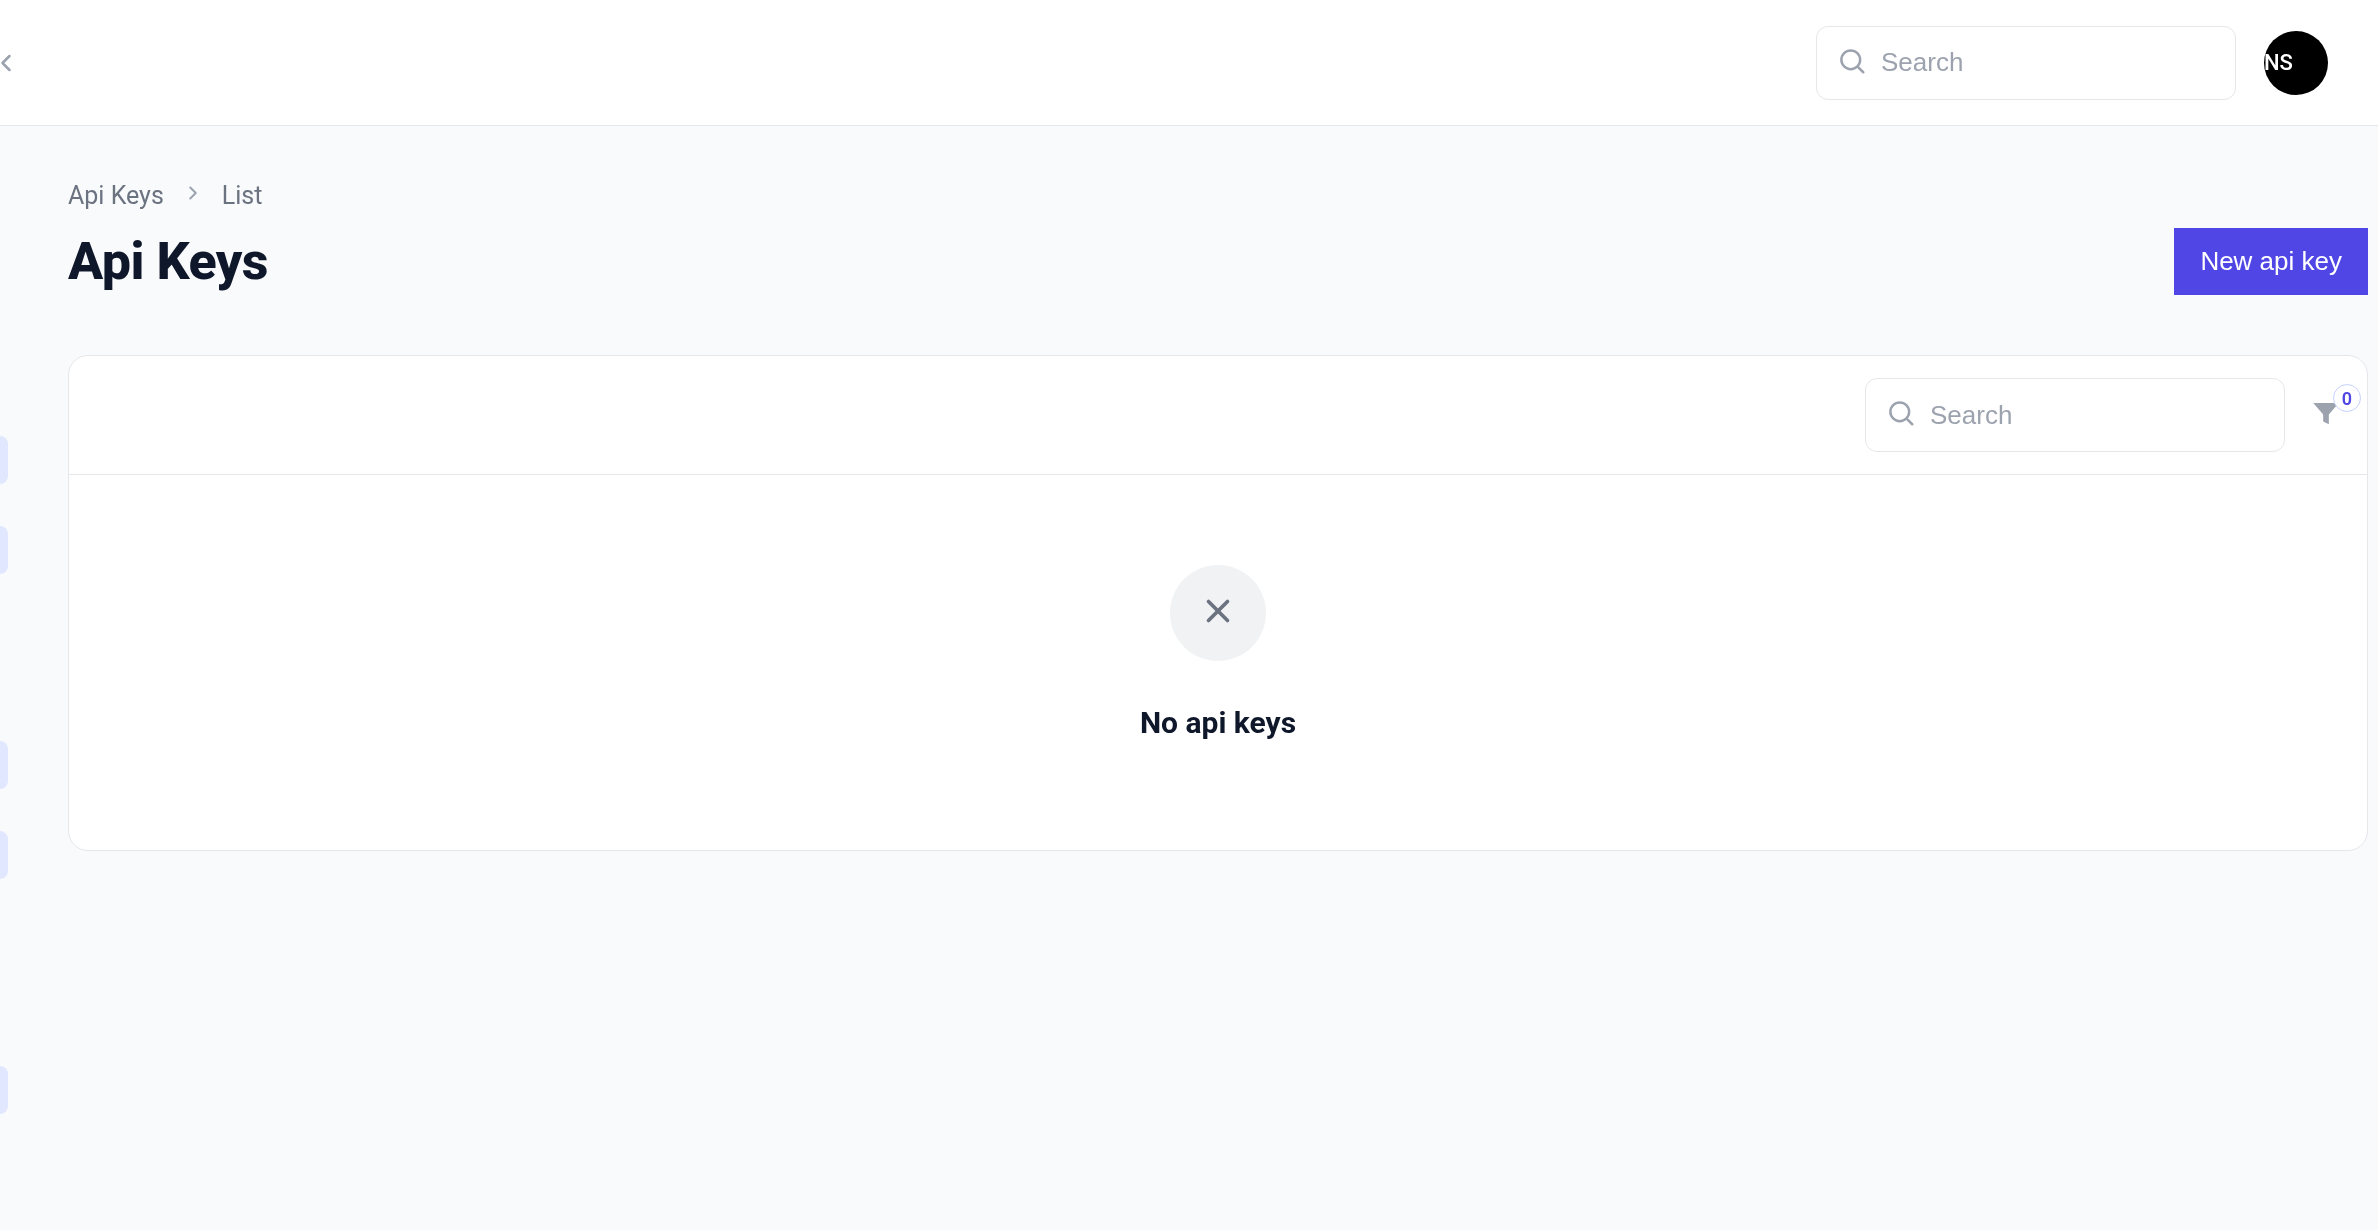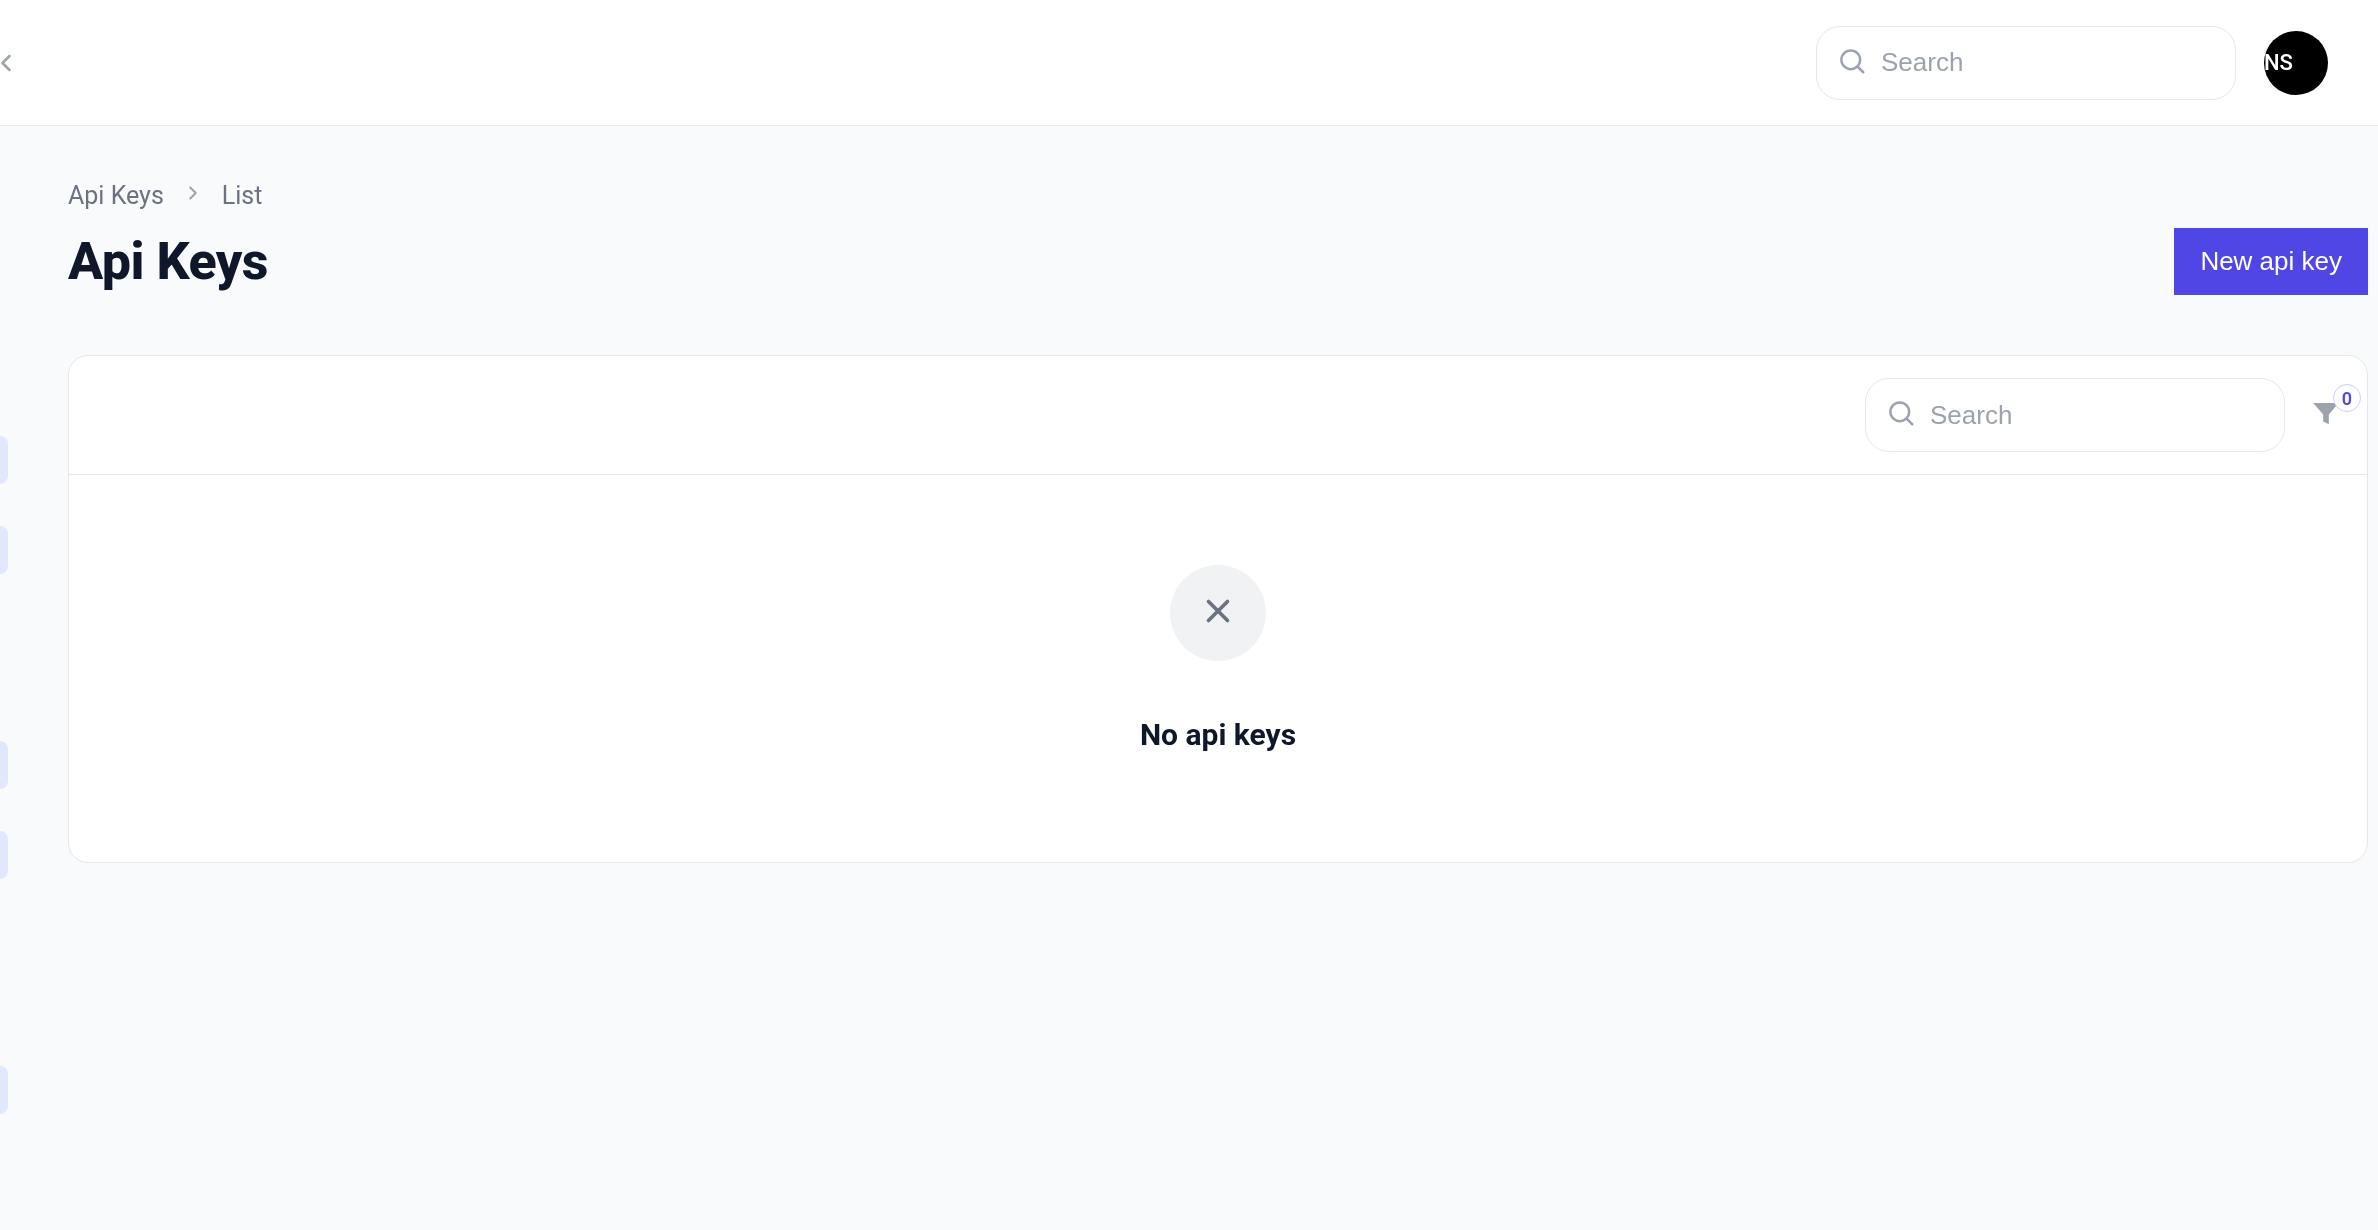--- a/index.html
+++ b/index.html
@@ -37,21 +37,21 @@
       cursor: pointer;
       display: flex;
       align-items: center;
       justify-content: center;
     }
 
     .search-field {
       display: flex;
       align-items: center;
       border: 1px solid #e5e7eb;
-      border-radius: 24px;
+      border-radius: 12px;
       height: 74px;
       width: 420px;
       padding: 0 20px;
       gap: 14px;
       background: #ffffff;
     }
 
     .search-field svg {
       flex-shrink: 0;
     }
@@ -206,21 +206,21 @@
       padding: 0 6px;
     }
 
     
     .empty-state {
       display: flex;
       flex-direction: column;
       align-items: center;
       justify-content: center;
       padding: 90px 0 110px 0;
-      gap: 56px;
+      gap: 44px;
     }
 
     .empty-circle {
       width: 96px;
       height: 96px;
       border-radius: 50%;
       background: #f1f2f4;
       display: flex;
       align-items: center;
       justify-content: center;

